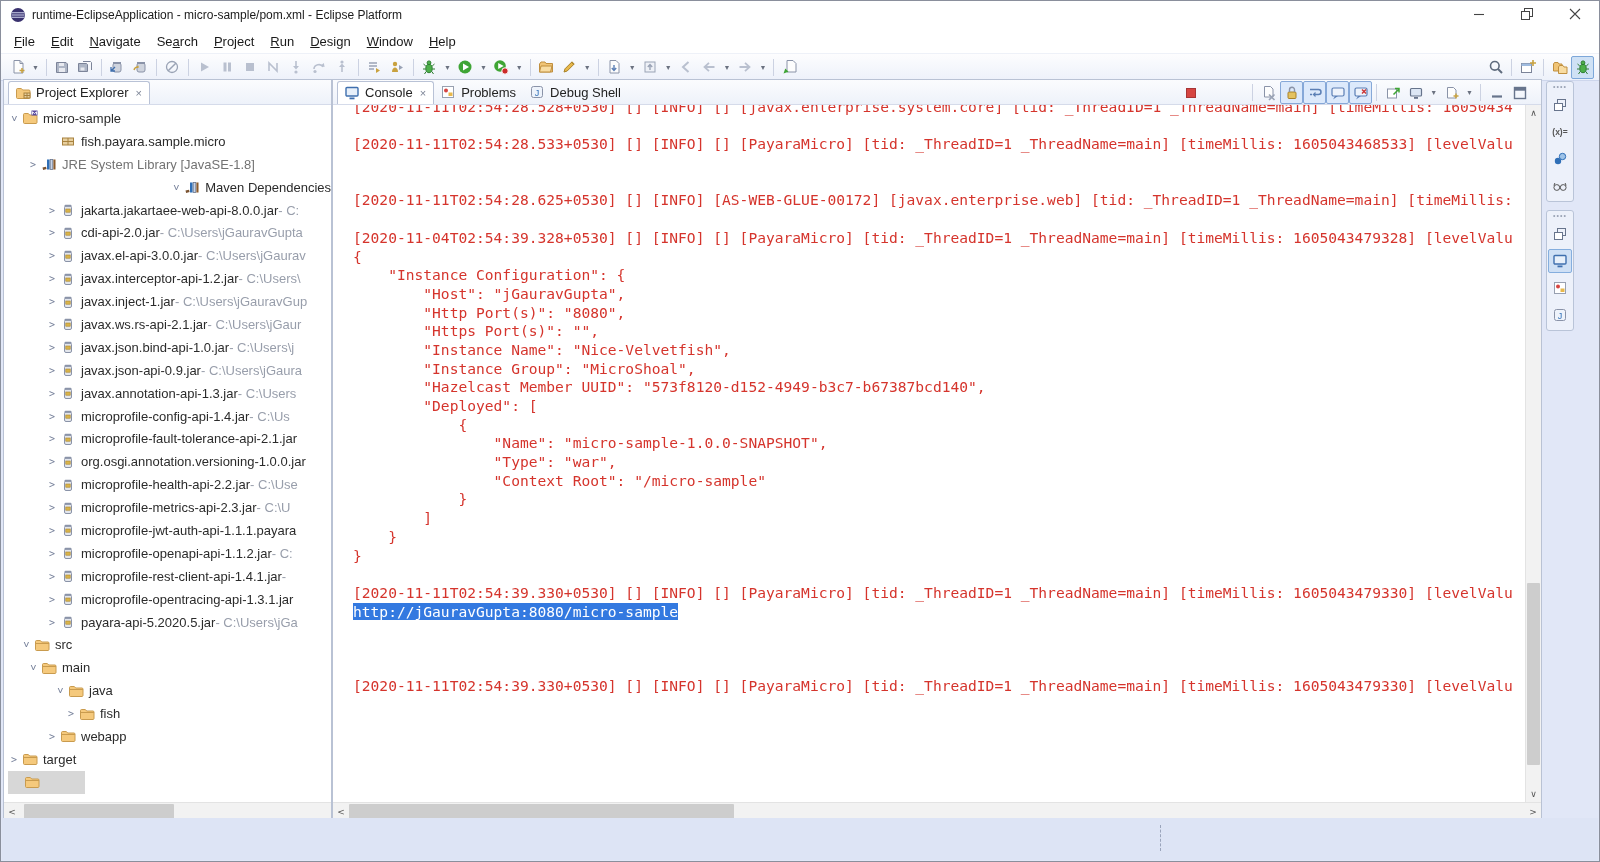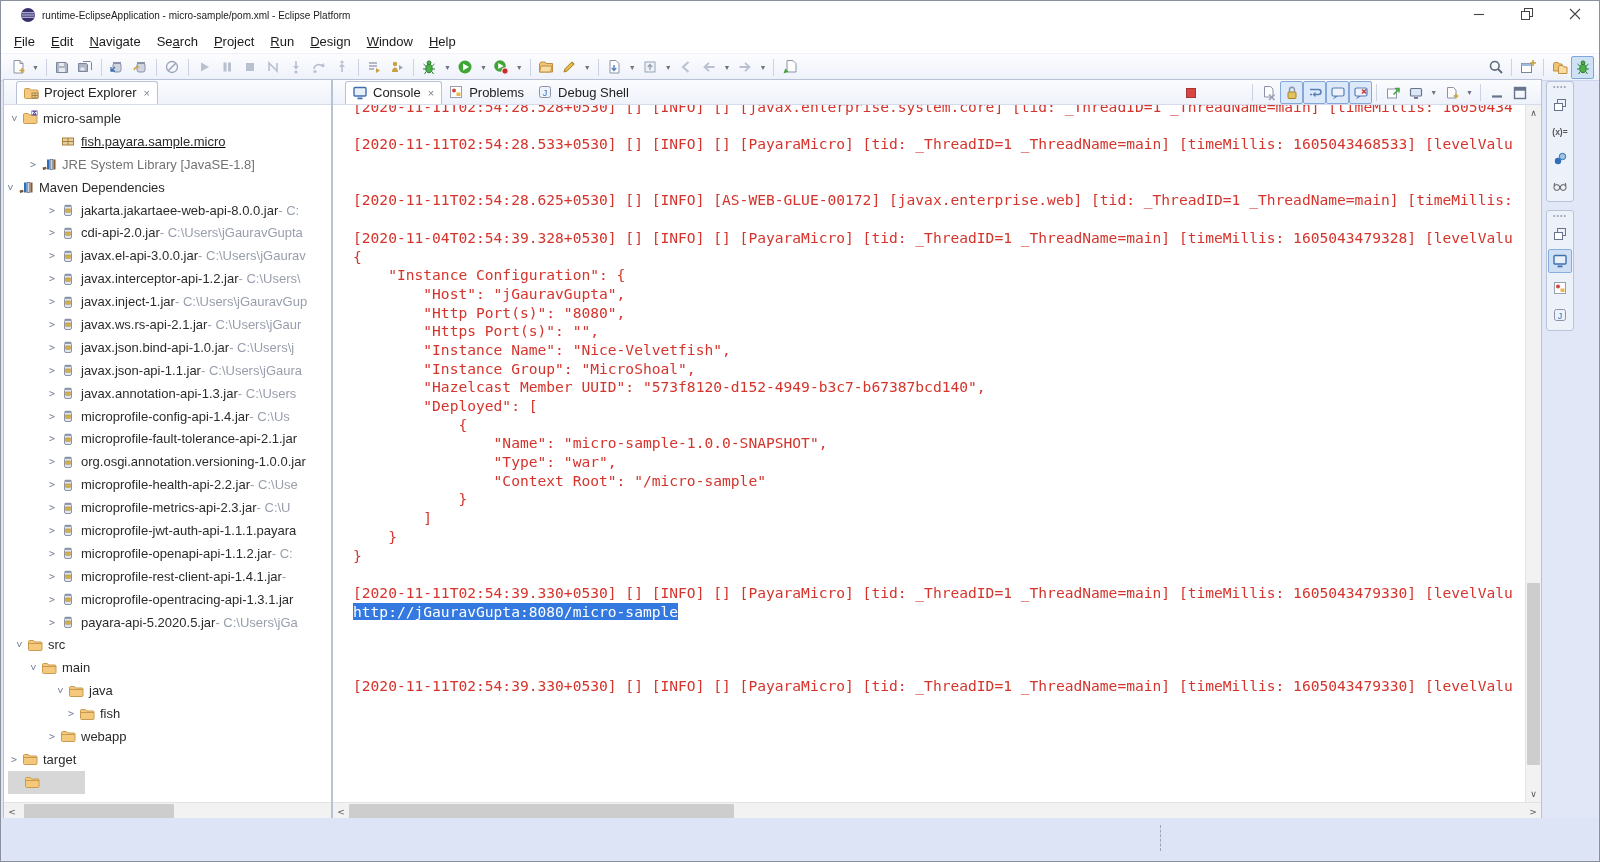--- a/index.html
+++ b/index.html
@@ -1,38 +1,38 @@
 <!DOCTYPE html>
 <html><head>
 <meta charset="utf-8">
 <style>
   html,body{margin:0;padding:0}
   body{width:1600px;height:862px;overflow:hidden;background:#e1e7f7;font-family:"Liberation Sans",sans-serif;position:relative;border:1px solid #8a8f9c;box-sizing:border-box}
   
-  .titlebar{height:28px;background:#fff;display:flex;align-items:center;padding-left:19px;font-size:10px;color:#1b1b1b}
+  .titlebar{height:28px;background:#fff;display:flex;align-items:center;padding-left:9px;font-size:12px;color:#1b1b1b}
   .titlebar .appicon{width:16px;height:16px;margin-right:6px;display:inline-flex}
   .win-controls{margin-left:auto;display:flex;height:100%}
   .win-btn{width:48px;height:100%;display:flex;align-items:center;justify-content:center}
   
   .menubar{height:24px;background:#fff;display:flex;align-items:center;padding-left:5px;font-size:13px;color:#1a1a1a}
   .menu-item{padding:3px 8px;cursor:default}
   .menu-item u{text-decoration:underline}
   
   .toolbar{height:26px;background:linear-gradient(#fdfdfe,#edf1fa);border-top:1px solid #eef1f8;border-bottom:1px solid #cdd6ec;display:flex;align-items:center;padding:0 5px}
   .tb-icon{width:21px;height:21px;display:inline-flex;align-items:center;justify-content:center;border-radius:2px;border:1px solid transparent}
   .tb-icon.on{background:#dce9fb;border-color:#86a8d8}
   .tb-icon.selected{background:#cfe1f5;border-color:#7da7d9}
   .tb-dd{font-size:7px;color:#6b7280;padding:0 3px;display:inline-flex;align-items:center}
   .tb-sep{width:1px;height:17px;background:#ccd2e2;margin:0 4px;flex:0 0 1px}
   .tb-right{margin-left:auto;display:flex;align-items:center}
   
   .panel{position:absolute;background:#fff;border:1px solid #b9c2d4;display:flex;flex-direction:column}
   #explorer{left:2px;top:78px;width:327px;height:740px}
   #consolePanel{left:331px;top:78px;width:1208px;height:740px}
-  .tabrow{height:24px;background:linear-gradient(#fbfcfe,#eef2fa);border-bottom:1px solid #d5dbea;display:flex;align-items:flex-end;padding-left:12px;flex:0 0 24px}
+  .tabrow{height:24px;background:linear-gradient(#fbfcfe,#eef2fa);border-bottom:1px solid #d5dbea;display:flex;align-items:flex-end;padding-left:4px;flex:0 0 24px}
   .vtab{display:flex;align-items:center;gap:5px;font-size:13px;color:#222;padding:3px 7px 4px 6px;height:23px;box-sizing:border-box}
   .vtab.active{background:#fff;border:1px solid #b9c2d6;border-bottom:none;border-radius:3px 3px 0 0}
   .vtab .vicon{display:inline-flex;width:16px;height:16px}
   .tab-close{color:#7c8496;font-size:11px;margin-left:2px}
   
   .tree{flex:1;overflow:hidden;position:relative;padding-top:2px}
   .trow{height:22.9px;display:flex;align-items:center;font-size:13px;white-space:nowrap;overflow:hidden}
   .chev{width:12px;display:inline-flex;justify-content:center;color:#76809a;font-size:10px;flex:0 0 12px;font-family:"DejaVu Sans Mono",monospace}
   .chev.open{transform:rotate(90deg)}
   .ticon{width:17px;height:16px;display:inline-flex;margin:0 4px 0 2px;flex:0 0 17px}
@@ -342,21 +342,21 @@
         <span class="chev open">&gt;</span>
         <span class="ticon">
           <svg width="16" height="16" viewBox="0 0 16 16">
             <path d="M1.5 4.5c0-.5.4-1 1-1h3.8l1.4 1.5h6.3c.5 0 1 .4 1 1v6.5c0 .5-.5 1-1 1h-11.5c-.6 0-1-.5-1-1z" fill="#f5c97c" stroke="#c99b4e"></path>
             <rect x="9.5" y="0.5" width="6" height="5" fill="#5b4a9e"></rect>
             <path d="M10.5 4.5V1.8l2 1.7 2-1.7v2.7" stroke="#fff" fill="none" stroke-width="0.9"></path>
           </svg>
         </span>
         <span class="tlabel">micro-sample</span>
       </div>
-      <div class="trow" style="padding-left: 42px; text-decoration: underline;">
+      <div class="trow" style="padding-left: 42px;">
         <span class="chev"></span>
         <span class="ticon">
           <svg width="16" height="16" viewBox="0 0 16 16">
             <rect x="2.5" y="5" width="11" height="7" fill="#e7cf9f" stroke="#a8823f"></rect>
             <path d="M2.5 8.5h11M8 5v7" stroke="#a8823f"></path>
           </svg>
         </span>
         <span class="tlabel">fish.payara.sample.micro</span>
       </div>
       <div class="trow" style="padding-left: 23px;">
@@ -364,21 +364,21 @@
         <span class="ticon">
           <svg width="16" height="16" viewBox="0 0 16 16">
             <path d="M1.5 11.5l3.5-.8.6 2.4-3.5.9z" fill="#7a5230"></path>
             <rect x="6" y="3.5" width="2.6" height="10" fill="#2f6fb7"></rect>
             <rect x="9.2" y="3.5" width="2.6" height="10" fill="#c8d4e8" stroke="#67748c" stroke-width="0.8"></rect>
             <rect x="12.4" y="3.5" width="2.1" height="10" fill="#8a5a2b"></rect>
           </svg>
         </span>
         <span class="tlabel dim">JRE System Library [JavaSE-1.8]</span>
       </div>
-      <div class="trow" style="">
+      <div class="trow" style="padding-left: 23px; justify-content: flex-end;">
         <span class="chev open">&gt;</span>
         <span class="ticon">
           <svg width="16" height="16" viewBox="0 0 16 16">
             <path d="M1.5 11.5l3.5-.8.6 2.4-3.5.9z" fill="#7a5230"></path>
             <rect x="6" y="3.5" width="2.6" height="10" fill="#2f6fb7"></rect>
             <rect x="9.2" y="3.5" width="2.6" height="10" fill="#c8d4e8" stroke="#67748c" stroke-width="0.8"></rect>
             <rect x="12.4" y="3.5" width="2.1" height="10" fill="#8a5a2b"></rect>
           </svg>
         </span>
         <span class="tlabel">Maven Dependencies</span>
@@ -469,21 +469,21 @@
       </div>
       <div class="trow" style="padding-left: 42px;">
         <span class="chev">&gt;</span>
         <span class="ticon">
           <svg width="16" height="16" viewBox="0 0 16 16">
             <rect x="4.5" y="4" width="7" height="9.5" rx="1.5" fill="#e3e6ec" stroke="#8a93a8"></rect>
             <rect x="4.5" y="2.8" width="7" height="2" rx="1" fill="#8a93a8"></rect>
             <rect x="5.8" y="7" width="4.4" height="3.2" fill="#d9b44a" stroke="#a8822a" stroke-width="0.6"></rect>
           </svg>
         </span>
-        <span class="tlabel">javax.json-api-1.1.jar</span>
+        <span class="tlabel">javax.json-api-0.9.jar</span>
         <span class="tpath"> - C:\Users\jGaura</span>
       </div>
       <div class="trow" style="padding-left: 42px;">
         <span class="chev">&gt;</span>
         <span class="ticon">
           <svg width="16" height="16" viewBox="0 0 16 16">
             <rect x="4.5" y="4" width="7" height="9.5" rx="1.5" fill="#e3e6ec" stroke="#8a93a8"></rect>
             <rect x="4.5" y="2.8" width="7" height="2" rx="1" fill="#8a93a8"></rect>
             <rect x="5.8" y="7" width="4.4" height="3.2" fill="#d9b44a" stroke="#a8822a" stroke-width="0.6"></rect>
           </svg>
@@ -600,21 +600,21 @@
         <span class="ticon">
           <svg width="16" height="16" viewBox="0 0 16 16">
             <rect x="4.5" y="4" width="7" height="9.5" rx="1.5" fill="#e3e6ec" stroke="#8a93a8"></rect>
             <rect x="4.5" y="2.8" width="7" height="2" rx="1" fill="#8a93a8"></rect>
             <rect x="5.8" y="7" width="4.4" height="3.2" fill="#d9b44a" stroke="#a8822a" stroke-width="0.6"></rect>
           </svg>
         </span>
         <span class="tlabel">payara-api-5.2020.5.jar</span>
         <span class="tpath"> - C:\Users\jGa</span>
       </div>
-      <div class="trow" style="padding-left: 9px;">
+      <div class="trow" style="padding-left: 16px;">
         <span class="chev open">&gt;</span>
         <span class="ticon">
           <svg width="16" height="16" viewBox="0 0 16 16">
             <path d="M1.5 4.5c0-.5.4-1 1-1h3.8l1.4 1.5h6.3c.5 0 1 .4 1 1v6.5c0 .5-.5 1-1 1h-11.5c-.6 0-1-.5-1-1z" fill="#f5c97c" stroke="#c99b4e"></path>
             <path d="M1.5 6.5h13.5" stroke="#c99b4e"></path>
           </svg>
         </span>
         <span class="tlabel">src</span>
       </div>
       <div class="trow" style="padding-left: 23px;">

